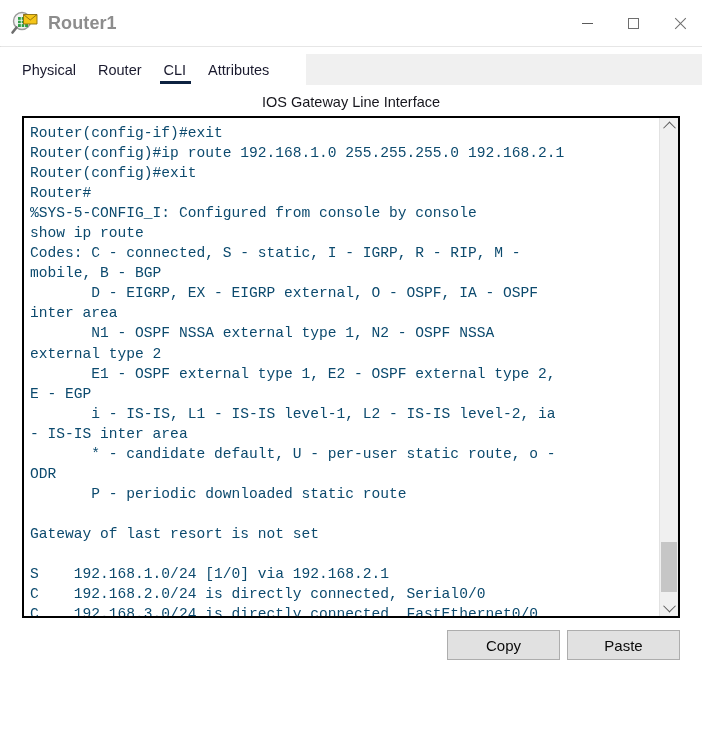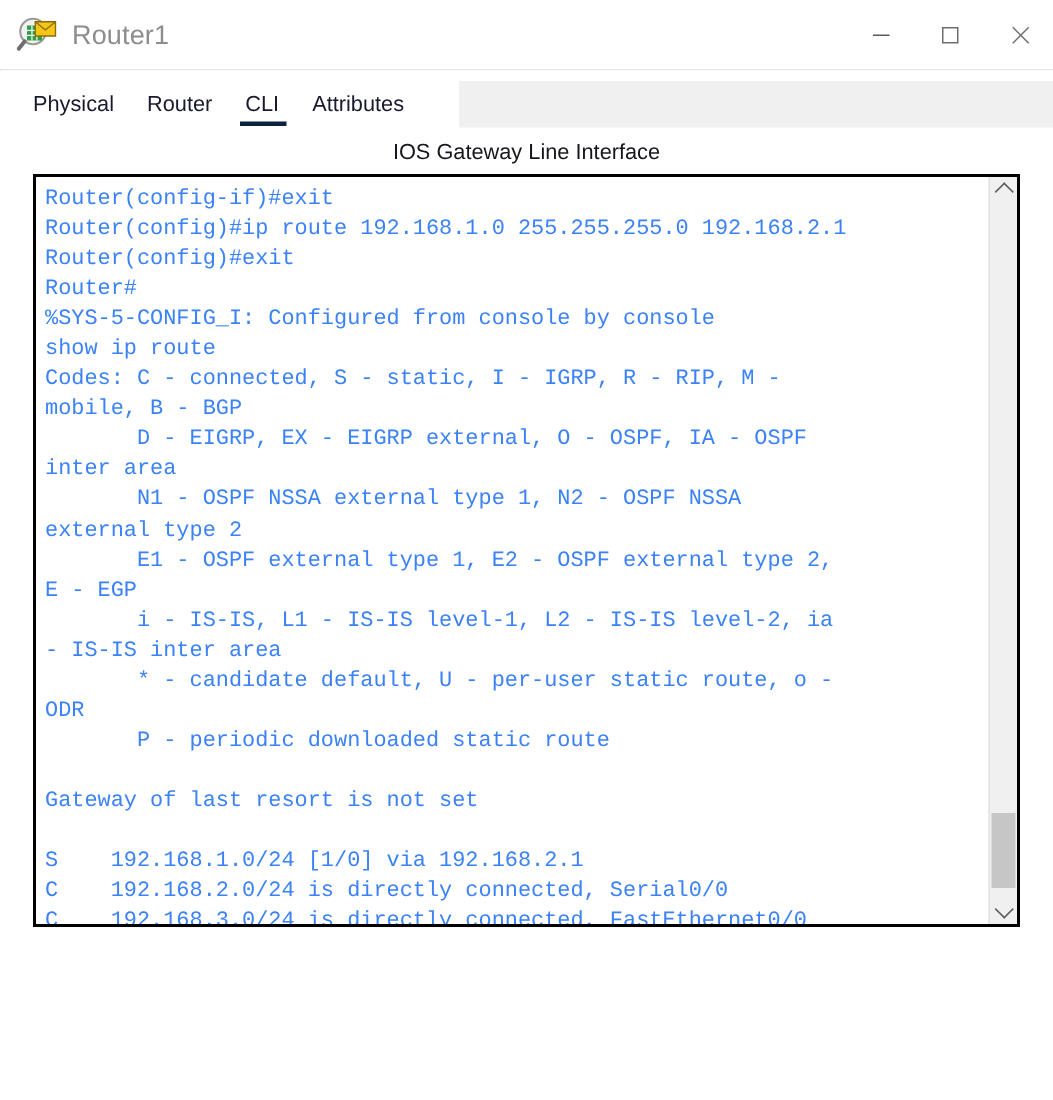--- a/index.html
+++ b/index.html
@@ -26,20 +26,21 @@
 
   
   .titlebar {
     height: 46px;
     min-height: 46px;
     background: #ffffff;
     display: flex;
     align-items: center;
     border-bottom: 1px solid #e6e6e6;
     position: relative;
+    font-weight: bold;
   }
   .title-icon {
     width: 30px;
     height: 30px;
     margin-left: 10px;
     margin-right: 8px;
     position: relative;
     flex: 0 0 auto;
   }
   .title-text {
@@ -161,21 +162,21 @@
     display: flex;
     position: relative;
     overflow: hidden;
   }
   .terminal {
     flex: 1;
     padding: 5px 4px 0 6px;
     font-family: "Liberation Mono", "DejaVu Sans Mono", monospace;
     font-size: 14.6px;
     line-height: 20.05px;
-    color: #3b82f6;
+    color: #0c4a6e;
     white-space: pre;
     overflow: hidden;
     letter-spacing: 0px;
   }
   .terminal .line { height: 20.05px; }
 
   
   .scrollbar {
     width: 18px;
     background: #f0f0f0;
@@ -346,17 +347,25 @@
         <div class="sb-arrow up">
           <span class="chev up"></span>
         </div>
         <div class="sb-thumb"></div>
         <div class="sb-arrow down">
           <span class="chev down"></span>
         </div>
       </div>
     </div>
 
+    <div class="button-row">
+      <div class="btn">
+        <span>Copy</span>
+      </div>
+      <div class="btn">
+        <span>Paste</span>
+      </div>
+    </div>
 
   </div>
 
 
 </div>
 
 </body></html>

